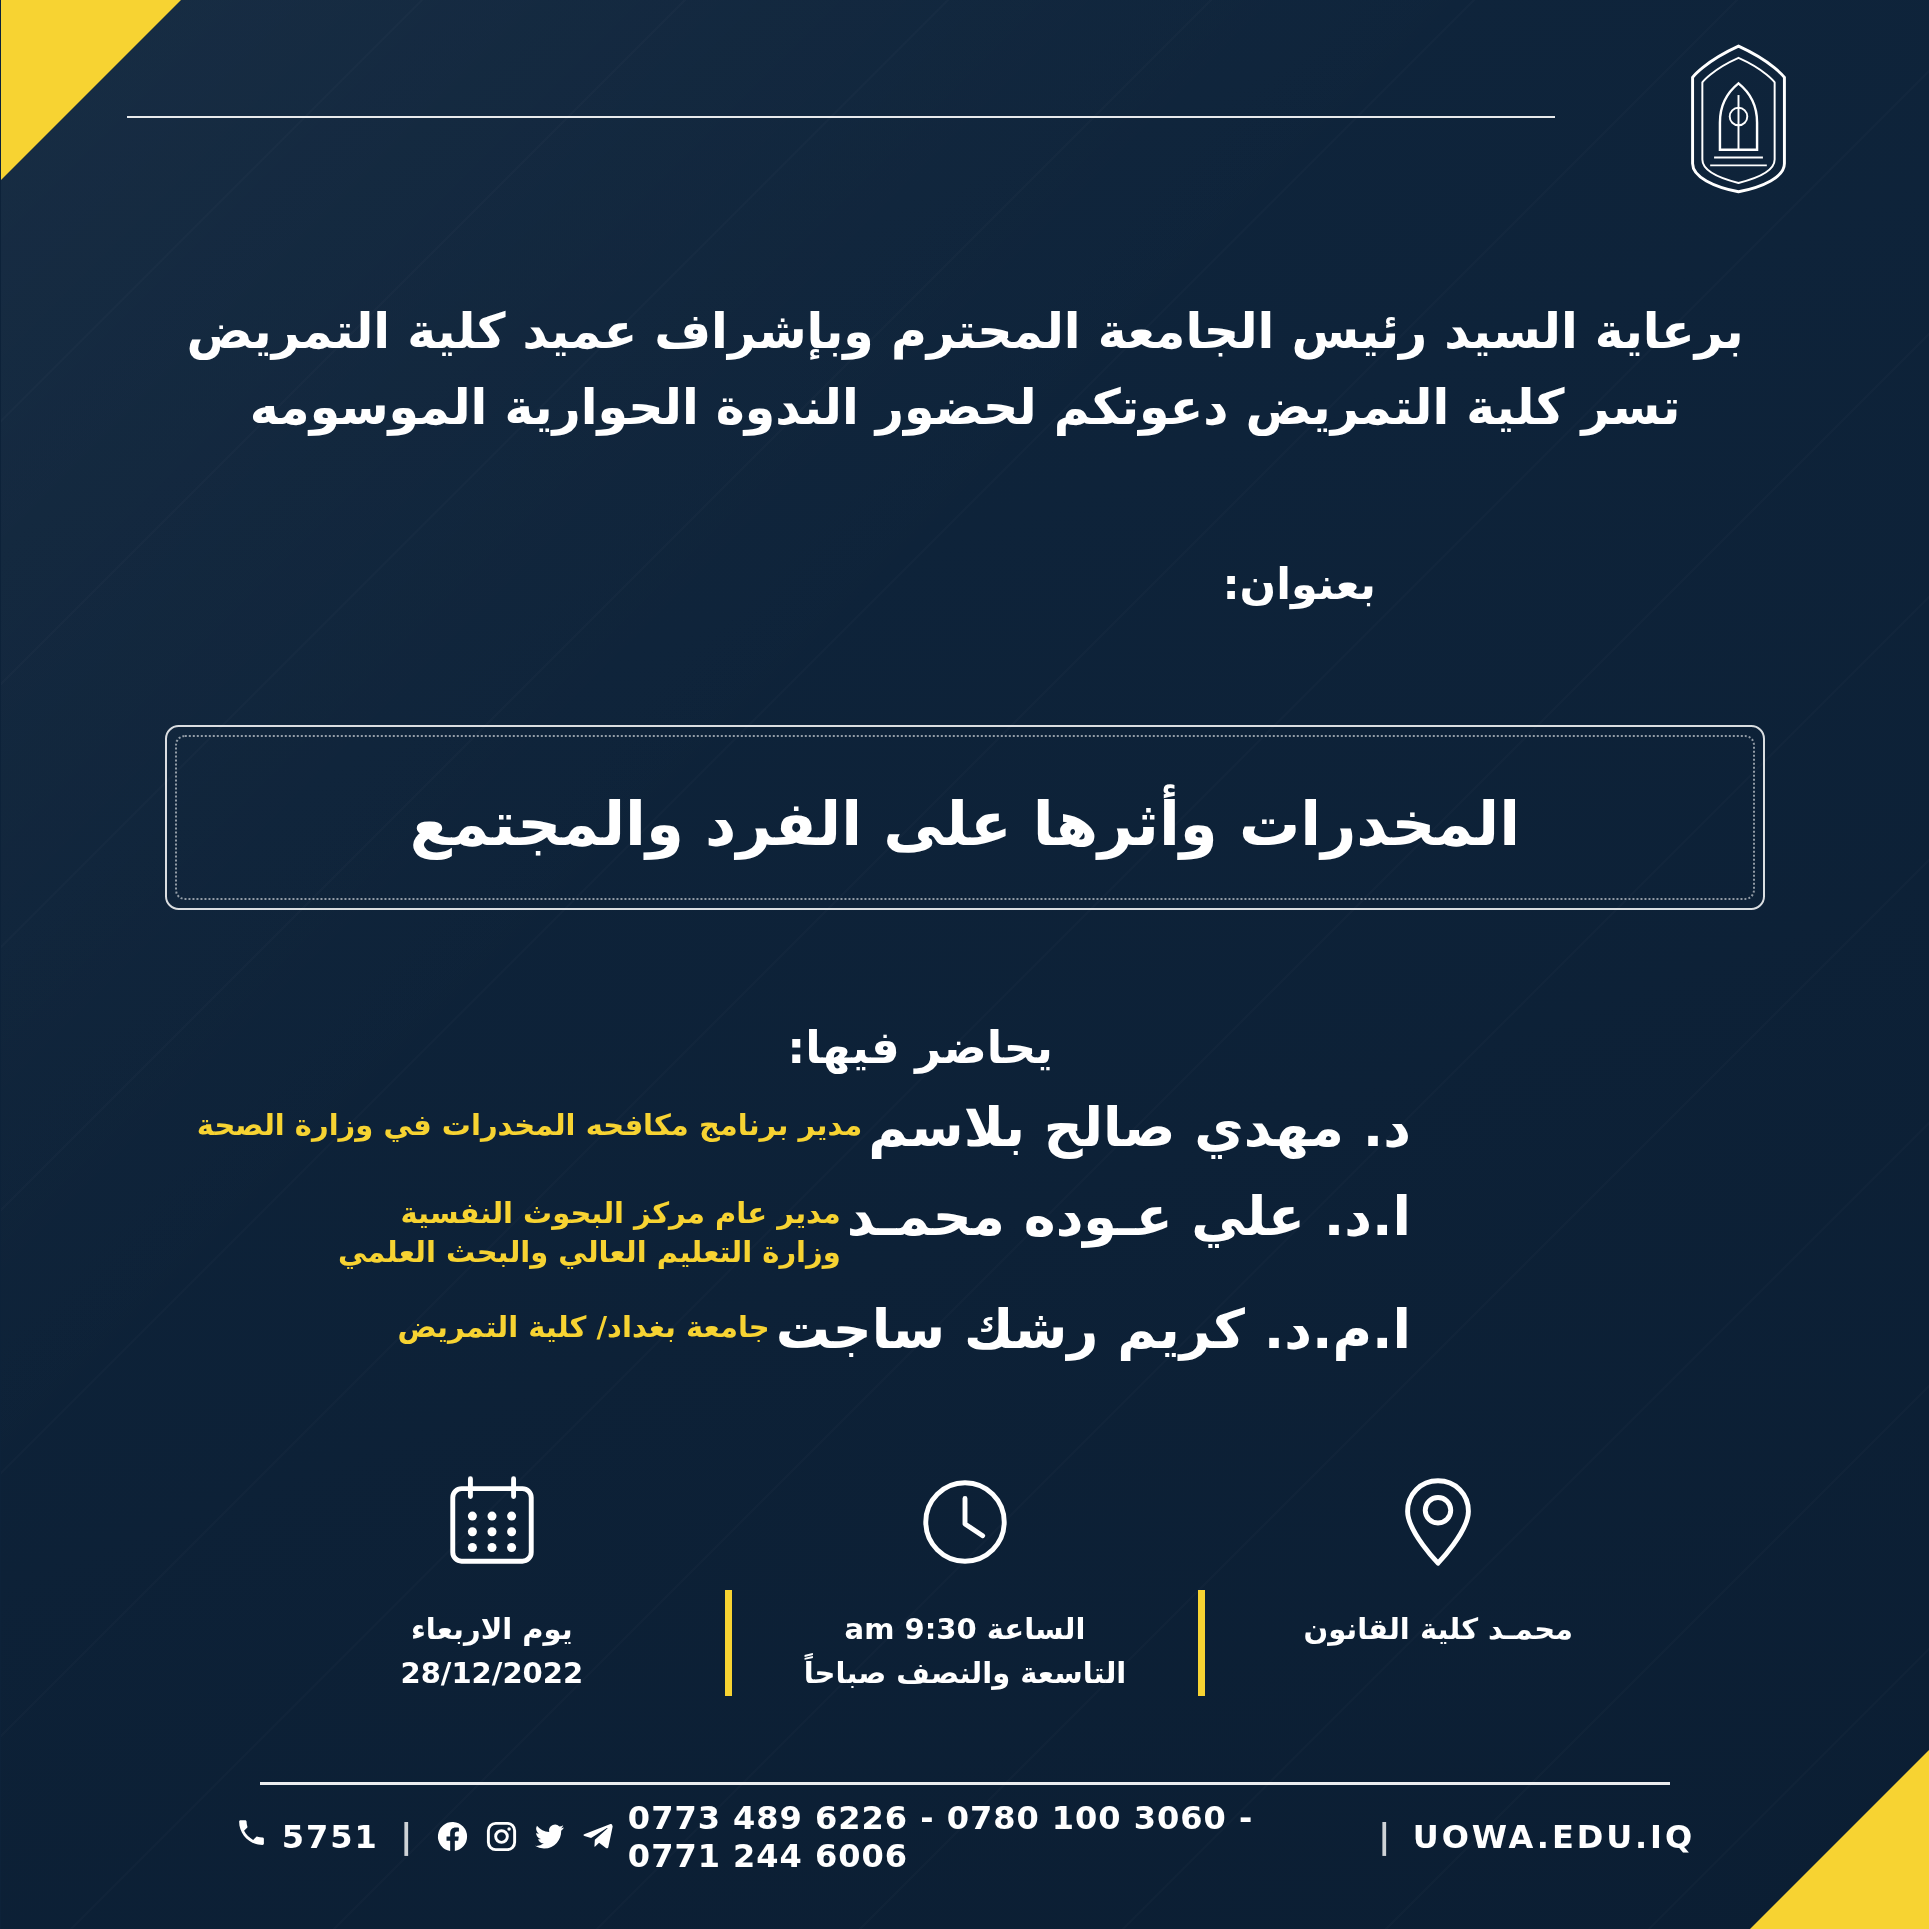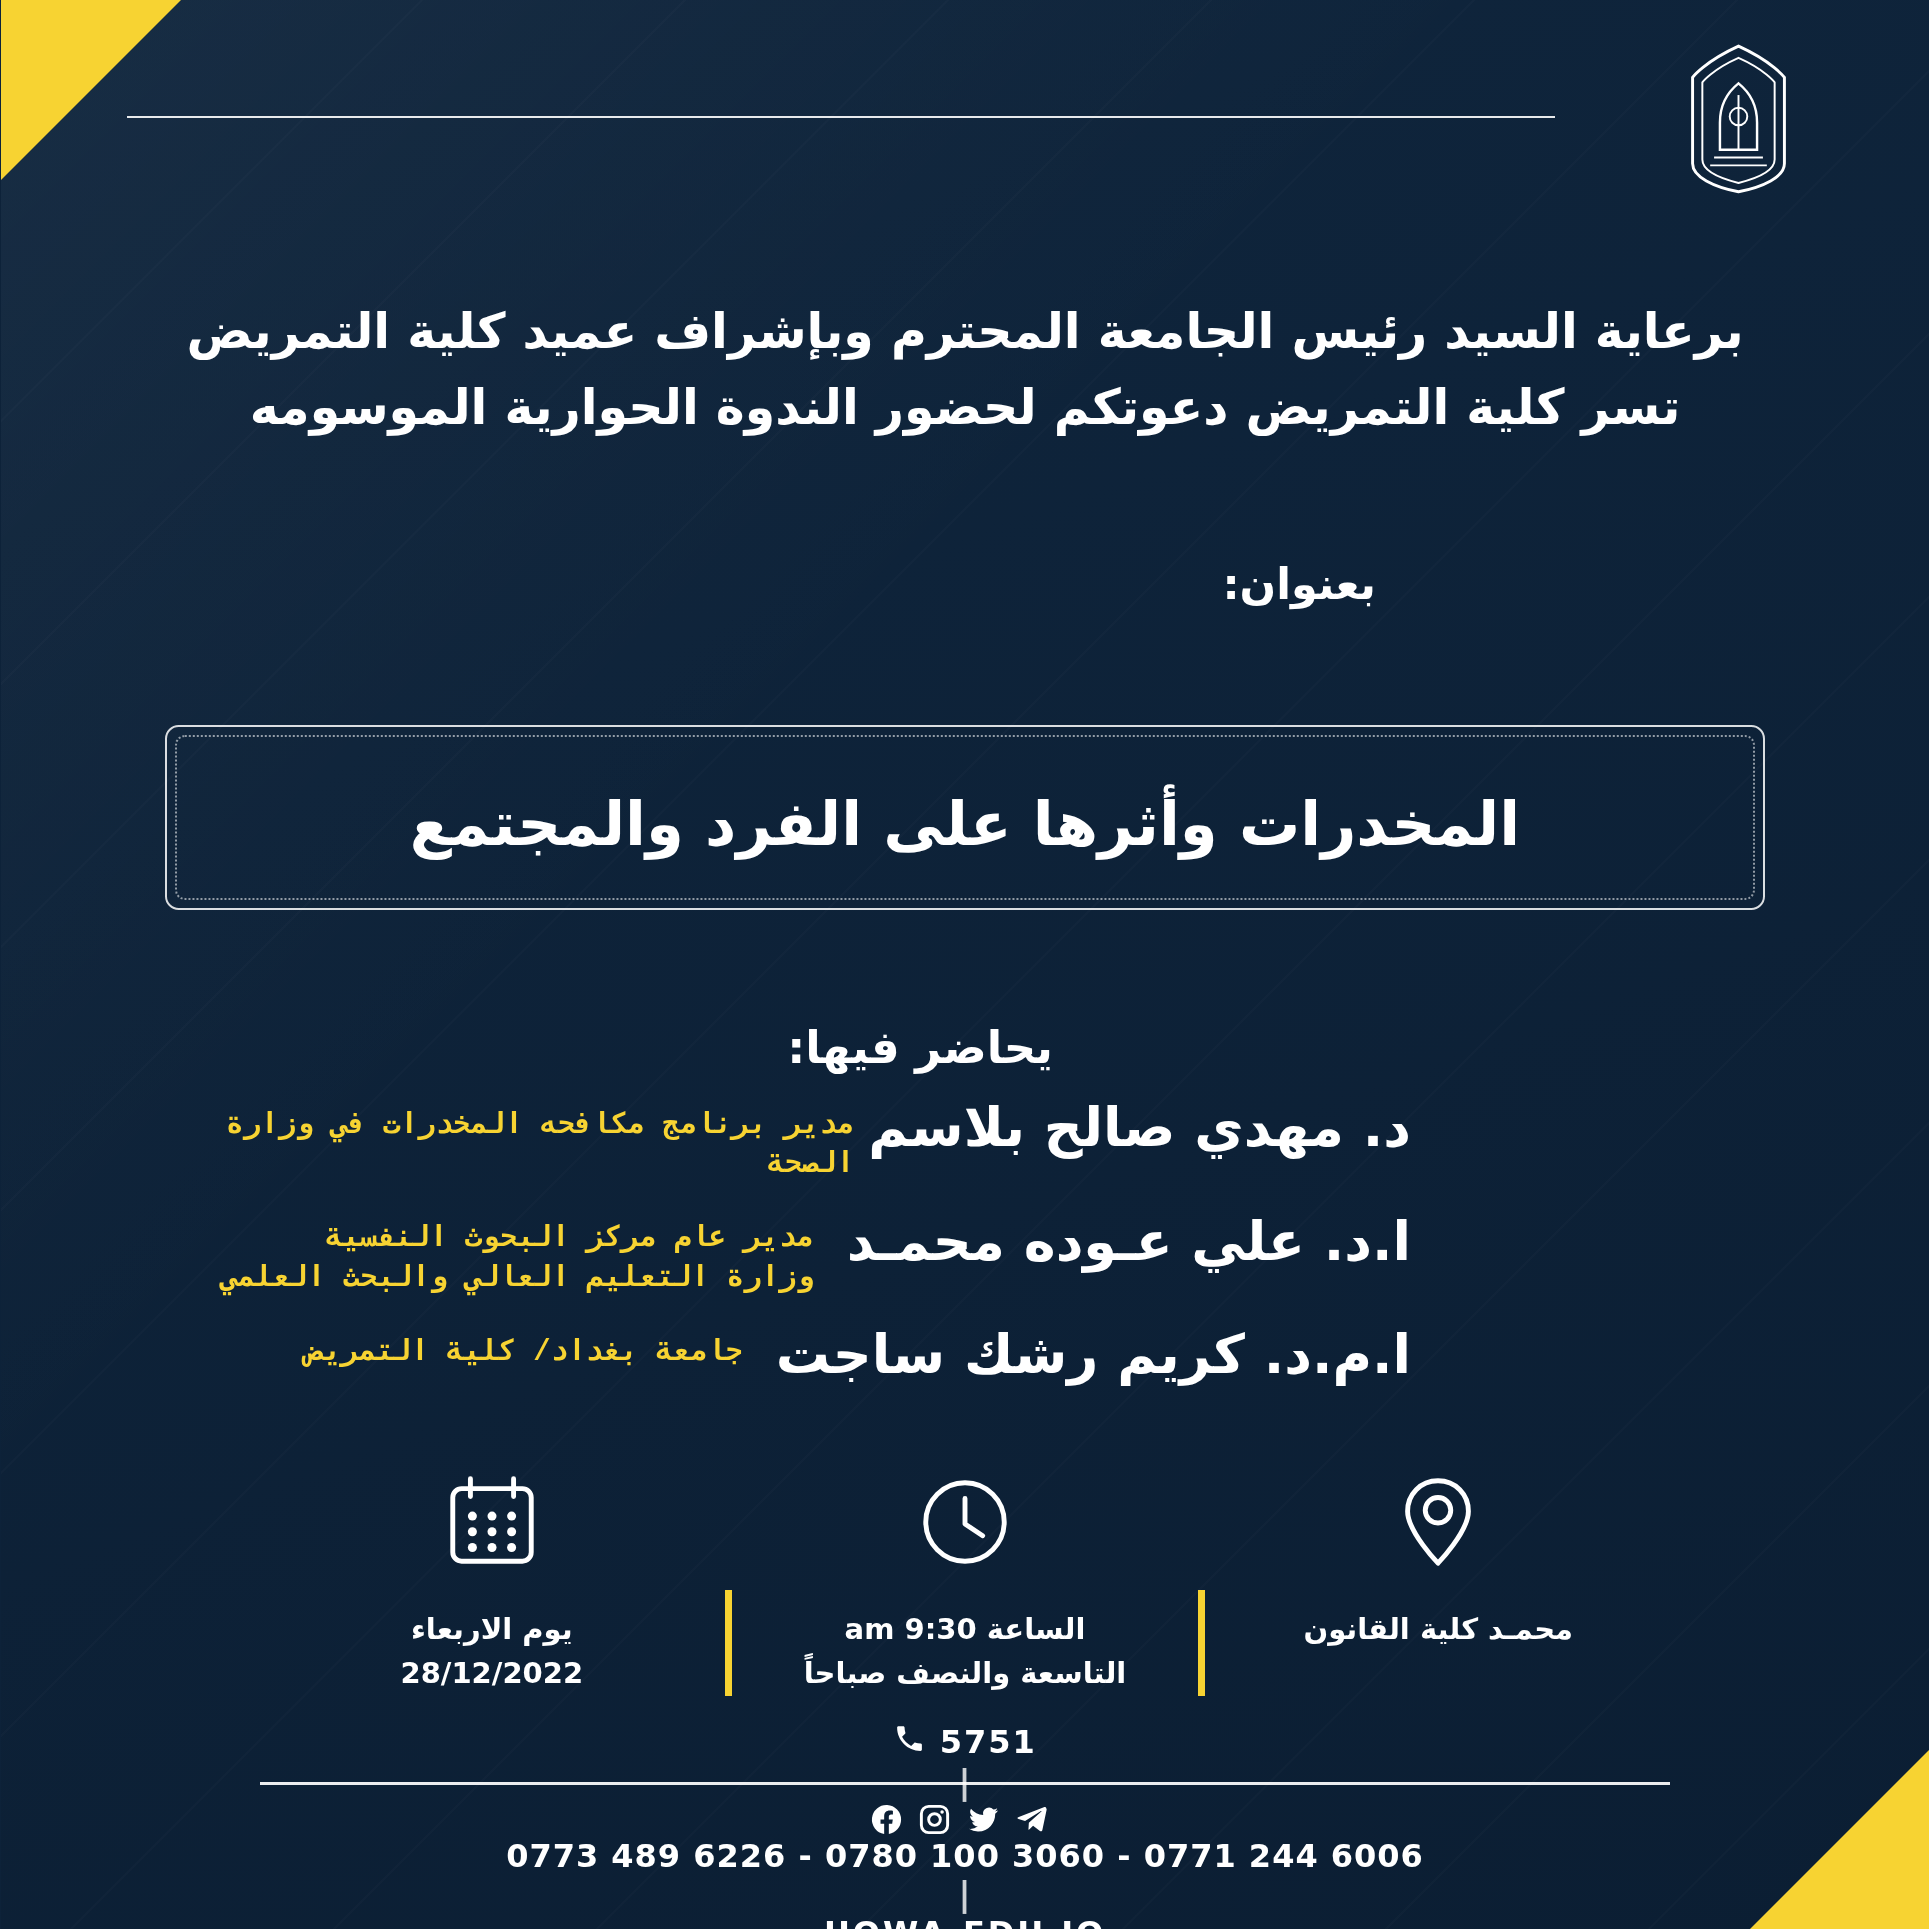--- a/index.html
+++ b/index.html
@@ -164,22 +164,21 @@
     min-width: 510px;
     text-align: right;
   }
   .speaker-affil {
     font-size: 29px;
     font-weight: 600;
     color: #f7d332;
     line-height: 1.35;
     text-align: right;
     padding-top: 9.8px;
-    margin-right: 33px;
-    font-family: Liberation Mono, monospace;
+    margin-right: 6px;
   }
   .affil-line { display:block; }
 
   
   .info-strip {
     position: absolute;
     top: 1465px;
     left: 294px;
     right: 294px;
     display: flex;
@@ -226,21 +225,21 @@
     background: #ffffff;
     opacity: 0.92;
   }
   .footer {
     position: absolute;
     bottom: 59px;
     left: 235px;
     right: 235px;
     height: 69px;
     display: flex;
-    flex-direction: column;
+    flex-direction: row;
     align-items: center;
     justify-content: center;
     direction: ltr;
     font-size: 32px;
     font-weight: 600;
     letter-spacing: 1px;
   }
   .footer .seg {
     display: flex;
     align-items: center;

